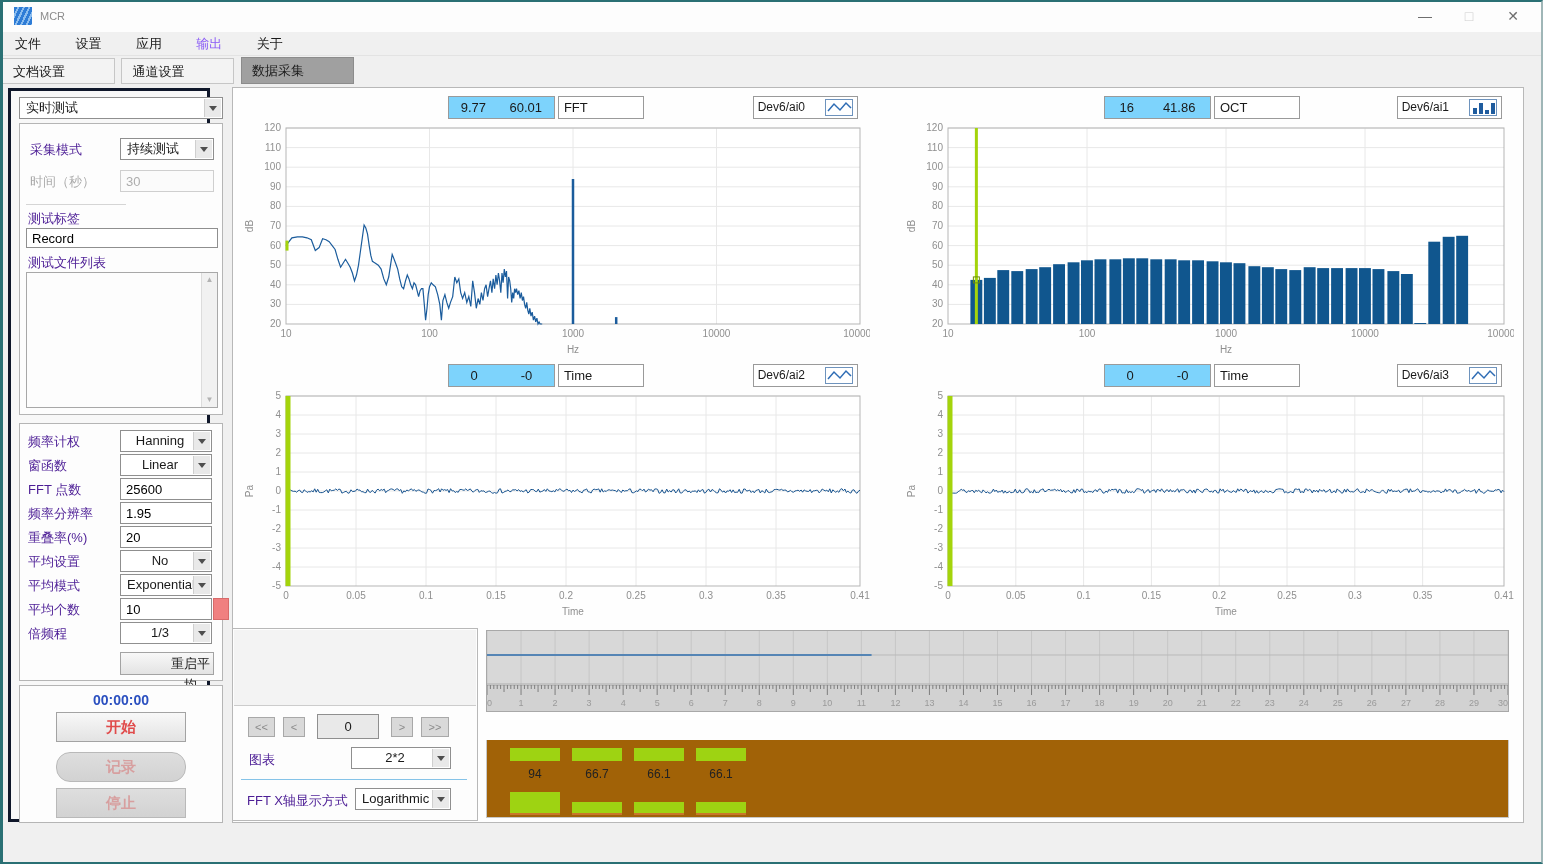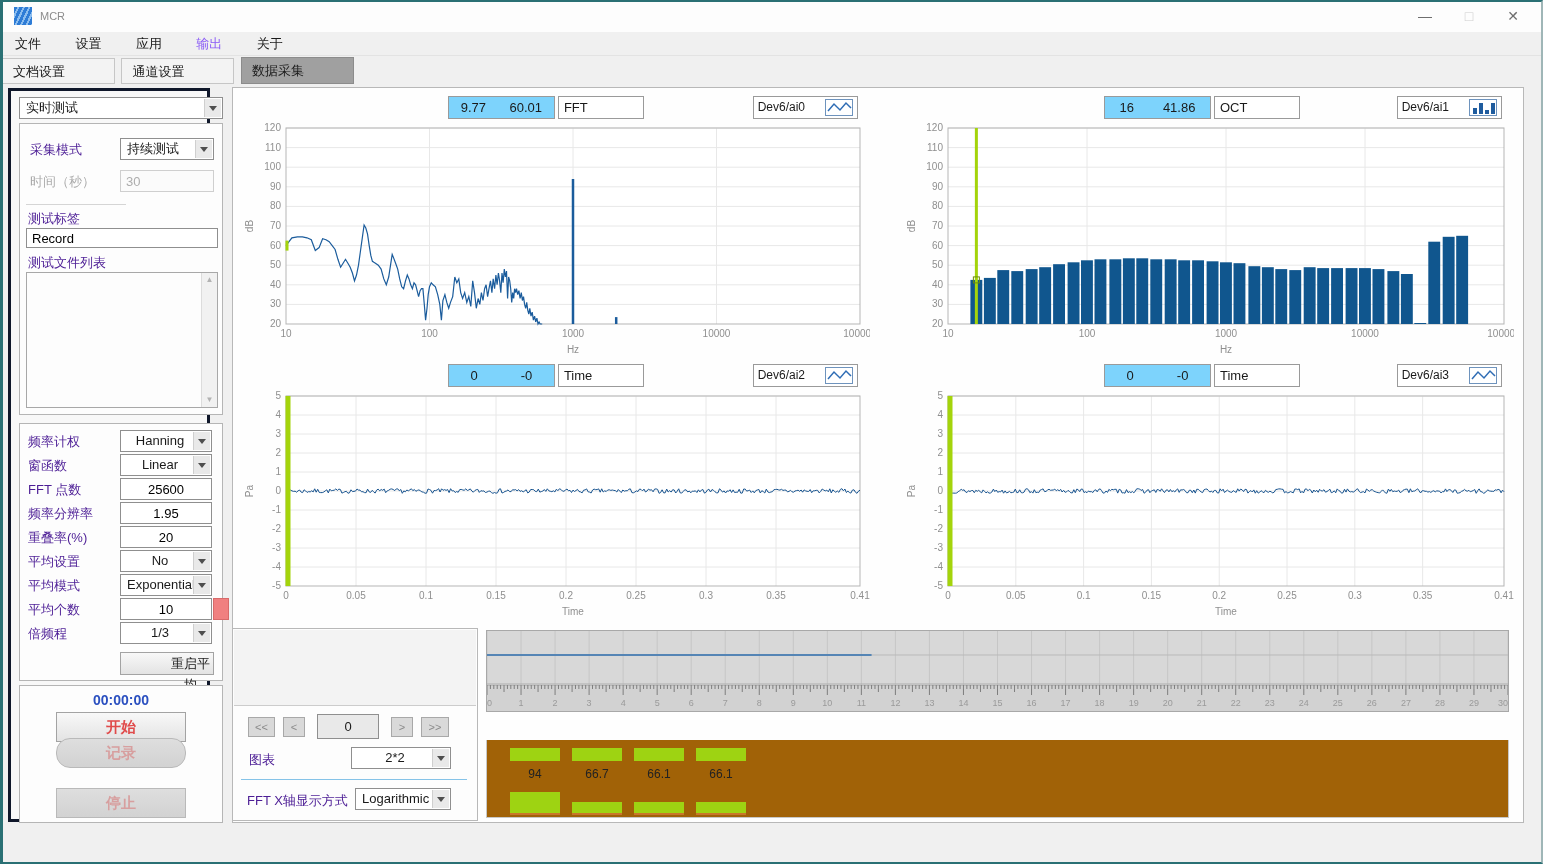--- a/index.html
+++ b/index.html
@@ -37,21 +37,21 @@
   .sidebar-box { position:absolute; left:8px; top:88px; width:202px; height:734px; background:#f8f8f8; border:3px solid #0f172a; }
   .combo { position:relative; background:#fff; border:1px solid #8f8f8f; font-size:13px; overflow:hidden; }
   .combo .val { display:block; line-height:20px; padding-left:6px; white-space:nowrap; }
   .combo .val.center { text-align:center; padding-right:18px; }
   .combo .arrow-btn { position:absolute; right:1px; top:1px; bottom:1px; width:17px; background:#e9e9e9; border-left:1px solid #cfcfcf; display:flex; align-items:center; justify-content:center; }
   .tri { width:0; height:0; border-left:4px solid transparent; border-right:4px solid transparent; border-top:5px solid #4f4f4f; }
   .grp { position:absolute; left:8px; background:#fdfdfd; border:1px solid #b5b5b5; width:204px; }
   .lbl { position:absolute; font-size:13px; color:#4c1d95; }
   .lbl.gray { color:#ababab; }
   .tin { position:absolute; border:1px solid #8f8f8f; background:#fff; font-size:13px; font-family:"Liberation Sans","DejaVu Sans",sans-serif; padding:0 5px; }
-  .tin.center { text-align:center; }
+  .tin.center { }
   .tin:disabled { background:#fbfbfb; color:#adadad; border-color:#cfcfcf; }
   .listbox { position:absolute; border:1px solid #a8a8a8; background:#fdfdfd; }
   .scrollbar { position:absolute; right:0; top:0; bottom:0; width:16px; background:#f1f1f1; border-left:1px solid #dcdcdc; }
   .scr-arrow { position:absolute; left:0; width:100%; height:14px; font-size:8px; color:#b2b2b2; text-align:center; line-height:14px; }
   .scr-up { top:0; } .scr-down { bottom:0; }
   .param-row { position:absolute; left:0; width:100%; height:24px; }
   .param-row .lbl { left:8px; top:3px; }
   .param-ctl { position:absolute; left:100px; top:0; width:92px; height:22px; }
   .flag-sq { position:absolute; left:193px; top:0; width:16px; height:22px; background:#f08080; border:1px solid #d86a6a; }
   .btn { background:linear-gradient(#f8f8f8,#e3e3e3); border:1px solid #a3a3a3; font-size:13px; text-align:center; position:absolute; font-family:"Liberation Sans","DejaVu Sans",sans-serif; }
@@ -213,21 +213,21 @@
             <span class="tri"></span>
           </span>
         </div>
       </div>
       <div class="btn" style="left:100px; top:228px; width:94px; height:23px; line-height:21px;padding-left:47px;">重启平均</div>
     </div>
 
   <div class="grp" style="top:594px; height:138px;">
     <div class="timer" style="top:6px;">00:00:00</div>
     <div class="btn big-btn start" style="top:26px;">开始</div>
-    <div class="btn big-btn disabled" style="top:52px;border-radius:14px;">记录</div>
+    <div class="btn big-btn disabled" style="top:66px;border-radius:14px;">记录</div>
     <div class="btn big-btn disabled" style="top:102px;">停止</div>
   </div>
 </div>
 
 <div class="main-panel"></div>
 
 <div class="chart-cell" style="left:240px; top:96px; width:630px; height:262px;">
   <div class="chart-header">
     <div class="readout-box">
       <span>9.77</span>

